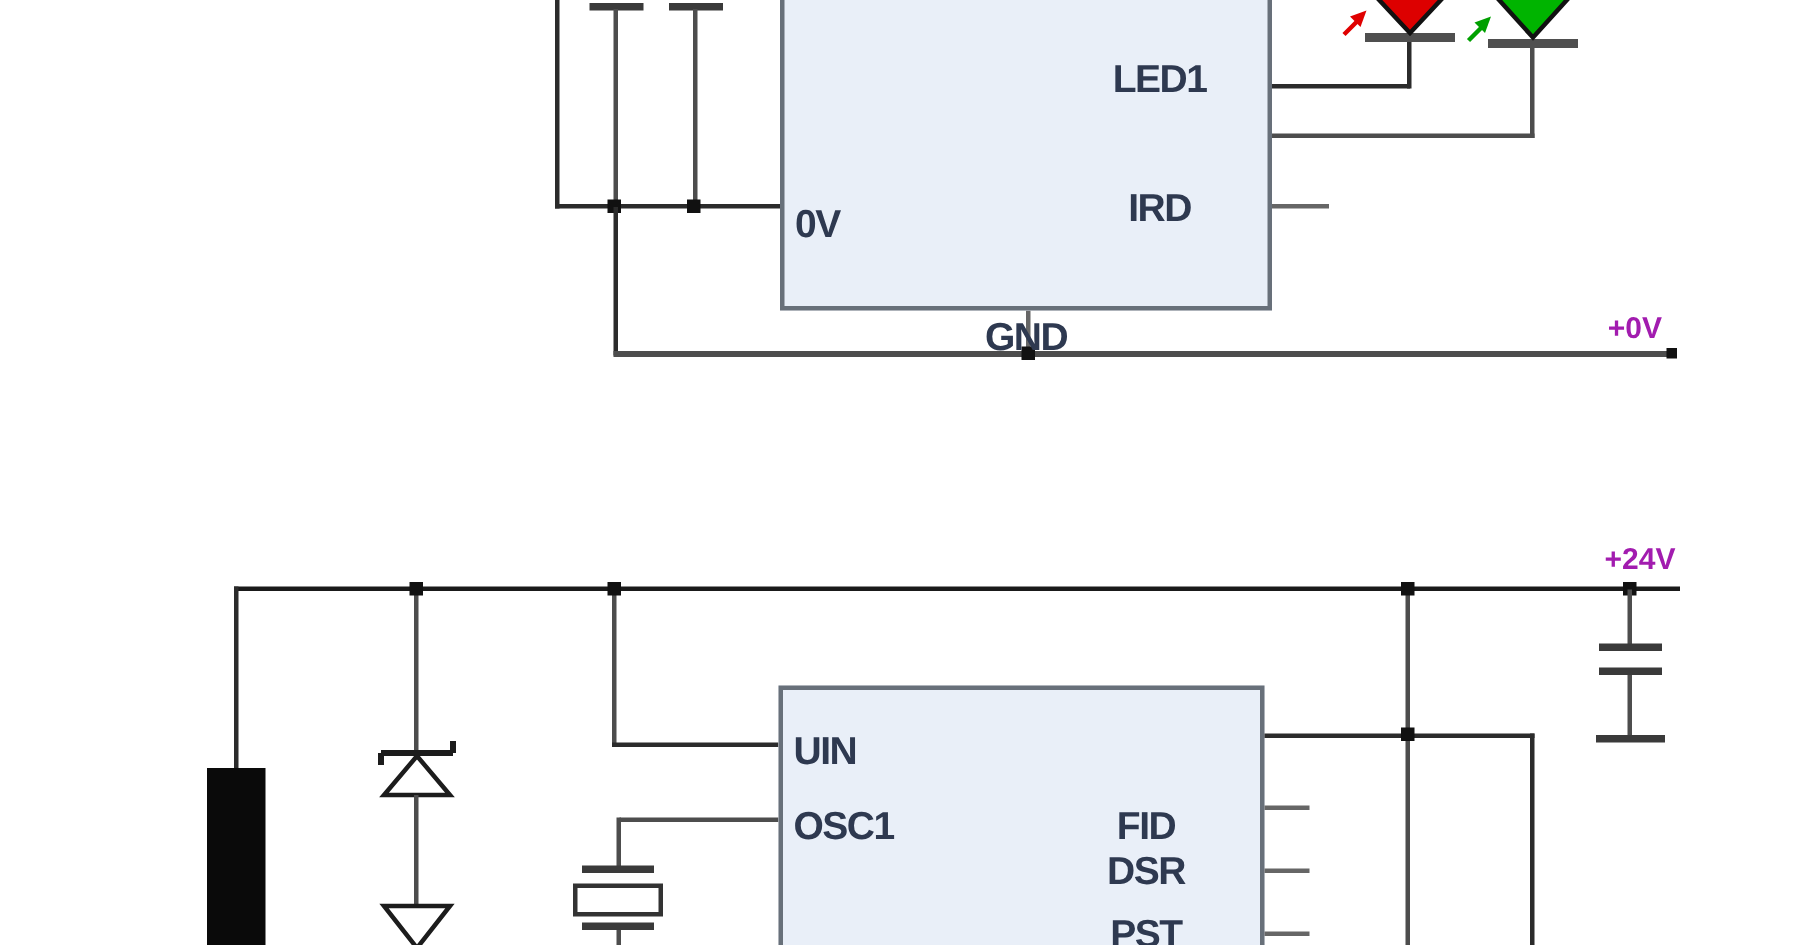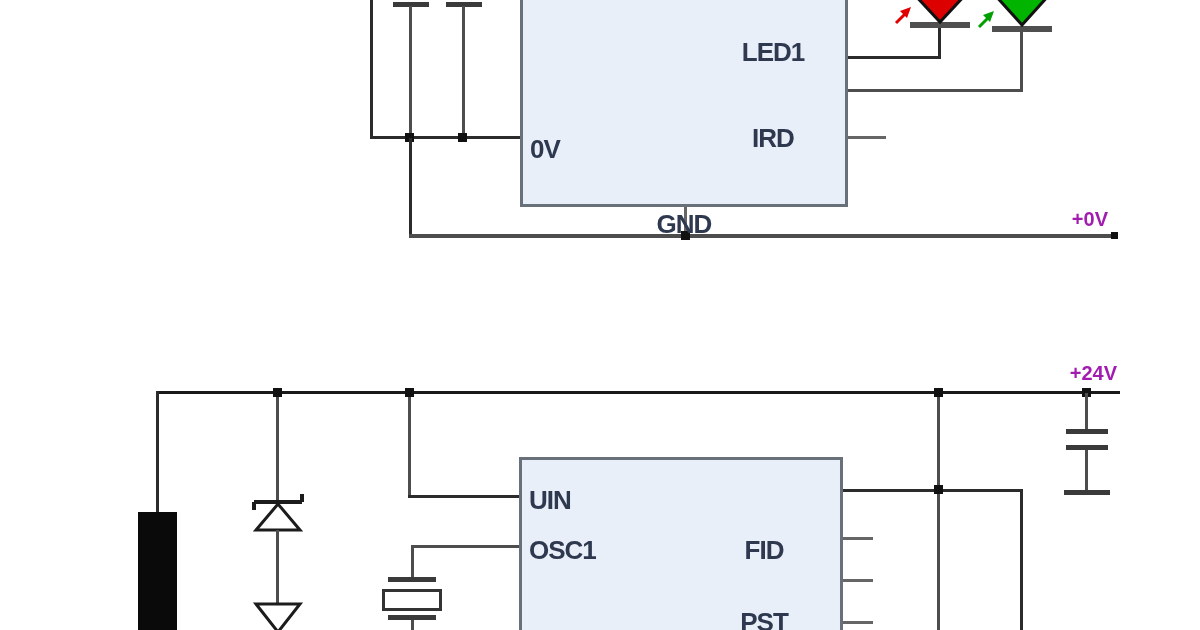--- a/index.html
+++ b/index.html
@@ -120,20 +120,21 @@
   <div class="wg" style="left:411px;top:545px;width:3px;height:35px;"></div>
   <div class="plate" style="left:388px;top:577px;width:48px;height:5px;"></div>
   <div class="xtal-rect" style="left:382px;top:589px;width:60px;height:22px;"></div>
   <div class="plate" style="left:388px;top:615px;width:48px;height:5px;"></div>
   <div class="wg" style="left:411px;top:620px;width:3px;height:12px;"></div>
 
   <div class="ic" style="left:519px;top:457px;width:324px;height:200px;"></div>
   <span class="pin" style="left:529px;top:487px;">UIN</span>
   <span class="pin" style="left:529px;top:537px;">OSC1</span>
   <span class="pin r" style="left:690px;top:525px;width:148px;margin-top:12px;">FID</span>
+  <span class="pin r" style="left:690px;top:567px;width:148px;">DSR</span>
   <span class="pin r" style="left:690px;top:609px;width:148px;">PST</span>
 
   <div class="w" style="left:843px;top:489px;width:180px;height:3px;"></div>
   <div class="wg" style="left:937px;top:394px;width:3px;height:236px;"></div>
   <div class="dot" style="left:934px;top:388px;"></div>
   <div class="dot" style="left:934px;top:485px;"></div>
   <div class="w" style="left:1020px;top:489px;width:3px;height:141px;"></div>
 
   <div class="wl" style="left:843px;top:537px;width:30px;height:3px;"></div>
   <div class="wl" style="left:843px;top:579px;width:30px;height:3px;"></div>

